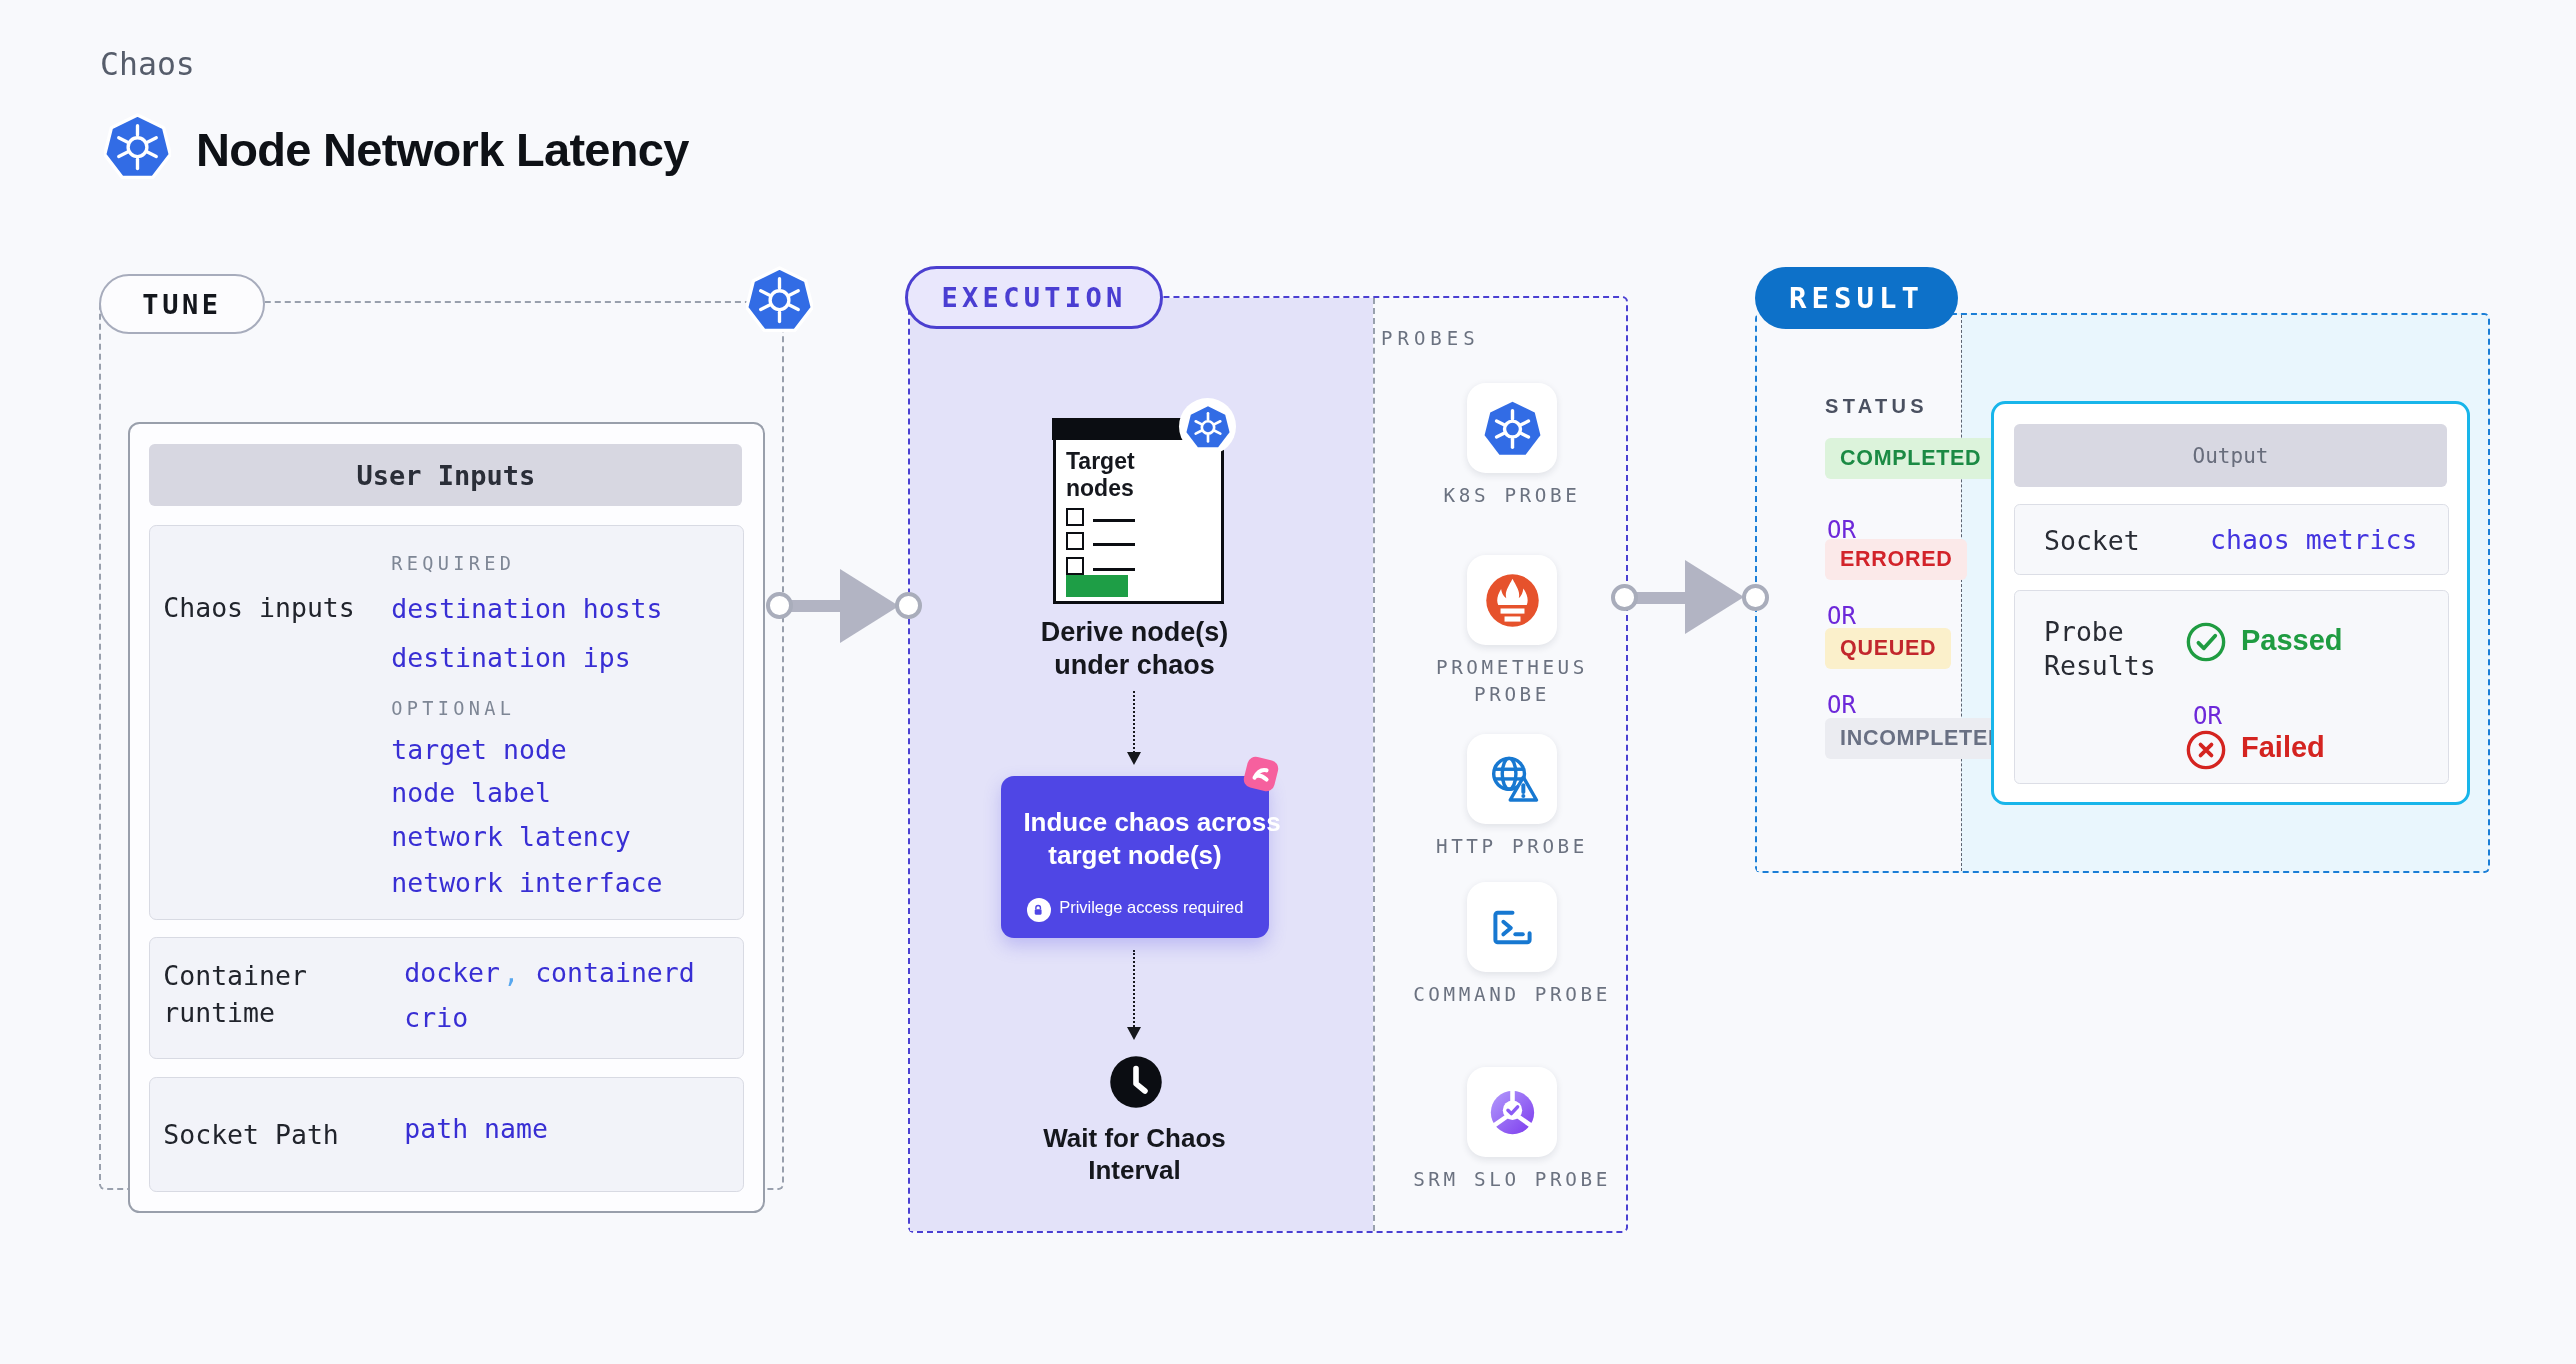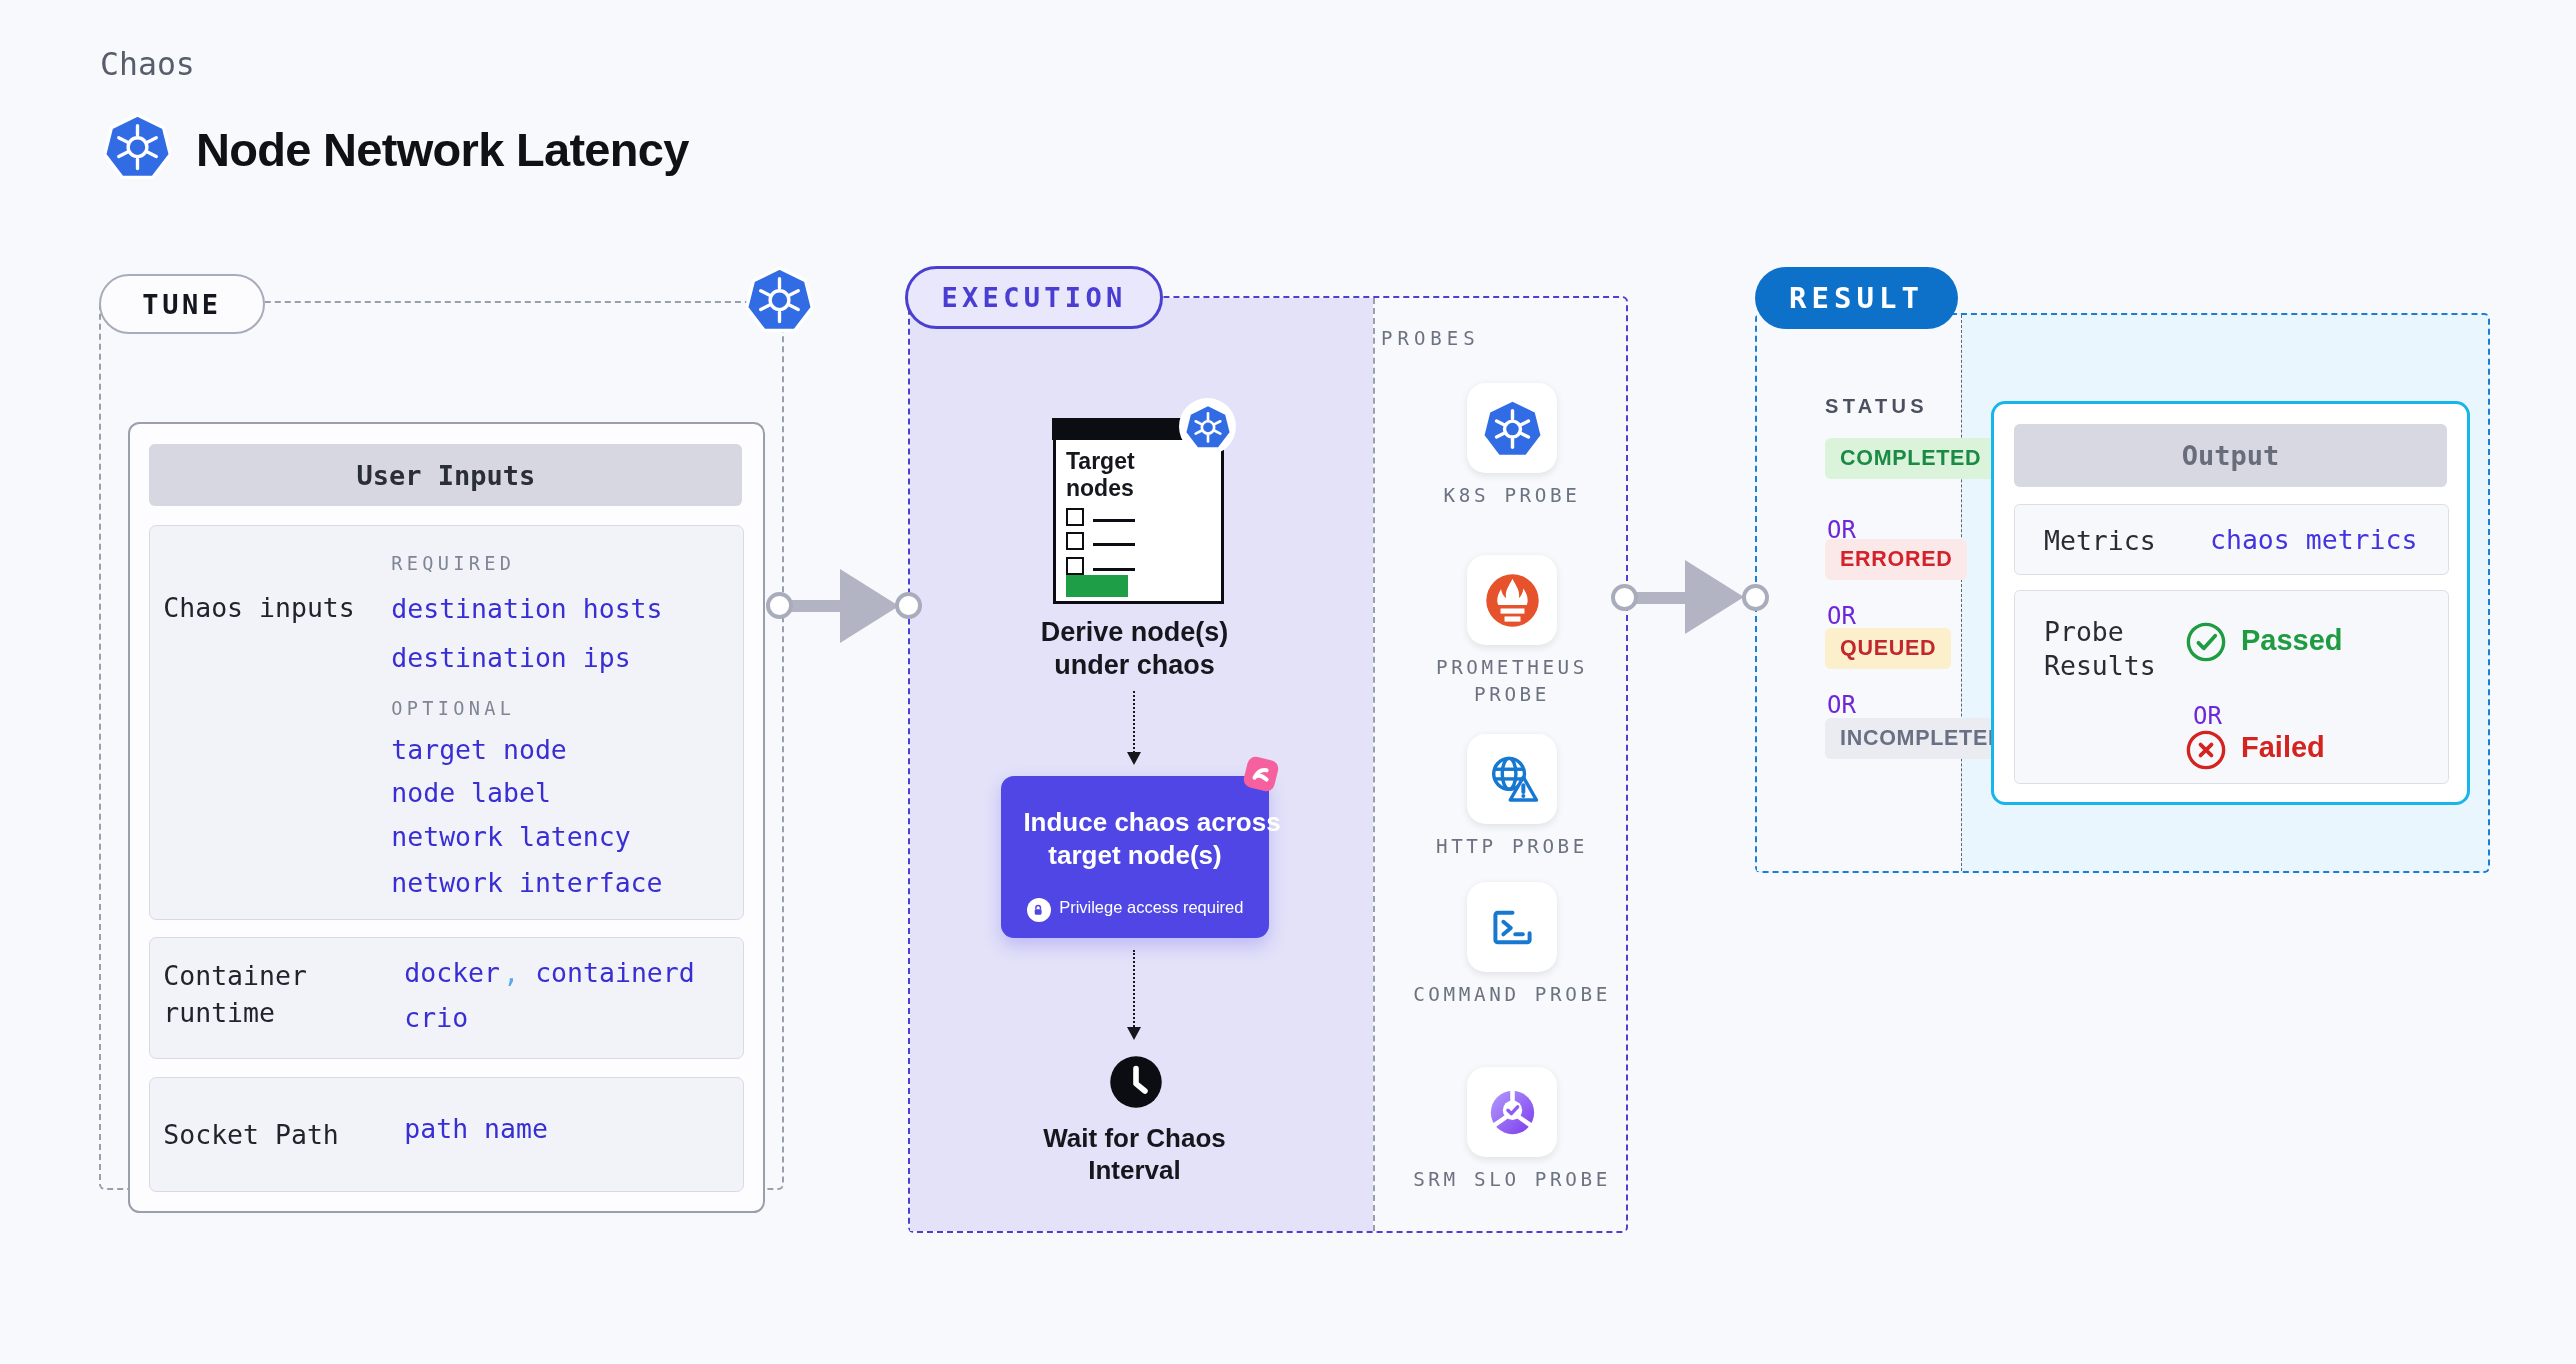--- a/index.html
+++ b/index.html
@@ -84,21 +84,21 @@
            background:#e9f6fd;}
   .res-fill-left{left:0;top:0;width:204px;height:100%;background:#f8f9fc;}
   .res-divider{left:204px;top:0;height:100%;border-left:1.4px dashed #5d6472;}
   .status-head{left:68px;top:80px;font-size:20px;letter-spacing:4.3px;color:#4a5060;font-weight:bold;}
   .state-badge{left:68px;display:inline-block;padding:7.9px 15px;border-radius:5.7px;
                font-size:21.5px;font-weight:bold;letter-spacing:0.7px;}
   .or{left:70px;font-size:24px;color:#6d28d9;margin-top:16px;}
   .out-card{left:234px;top:86px;width:473px;height:398px;background:#ffffff;border:3.6px solid #18b5ea;
             border-radius:14.3px;}
   .out-header{left:20px;top:20px;width:433px;height:63px;background:#d8d8e2;border-radius:5.7px;
-              display:flex;align-items:center;justify-content:center;font-size:27px;color:#686d7c;font-weight:bold;}
+              display:flex;align-items:center;justify-content:center;font-size:21px;color:#686d7c;}
   .out-row{background:#f7f8fb;border:1.4px solid #dcdee6;border-radius:5.7px;}
   .metrics-row{left:20px;top:100px;width:433px;height:69px;}
   .probe-res-row{left:20px;top:186px;width:433px;height:192px;}
   .out-label{font-size:26.5px;color:#292c34;line-height:34px;}
   .out-value{font-size:26.5px;color:#4334df;}
   .passfail-text{font-size:29px;font-weight:bold;}
 </style>
 </head>
 <body>
 
@@ -342,21 +342,21 @@
     <div class="abs state-badge" style="top: 224px; color: rgb(210, 35, 42); background: rgb(251, 233, 233);">ERRORED</div>
     <div class="abs or mono" style="top:271px;">OR</div>
     <div class="abs state-badge" style="top: 313px; color: rgb(194, 39, 45); background: rgb(251, 240, 203);">QUEUED</div>
     <div class="abs or mono" style="top:360px;">OR</div>
     <div class="abs state-badge" style="top: 403px; color: rgb(105, 112, 131); background: rgb(235, 236, 241);">INCOMPLETED</div>
 
     <div class="abs out-card">
       <div class="abs out-header mono">Output</div>
 
       <div class="abs out-row metrics-row">
-        <div class="abs out-label mono" style="left:29px;top:18.6px;">Metrics</div>
+        <div class="abs out-label mono" style="left:29px;top:18.6px;">Socket</div>
         <div class="abs out-value mono" style="left:195px;top:18.6px;">chaos metrics</div>
       </div>
 
       <div class="abs out-row probe-res-row">
         <div class="abs out-label mono" style="left:29px;top:24px;width:136px;">Probe Results</div>
         <svg class="abs" style="left:170px;top:30px;" width="42" height="42" viewBox="0 0 100 100">
           <circle cx="50" cy="50" r="42" fill="none" stroke="#1f9c41" stroke-width="8"></circle>
           <path d="M32 52 l13 13 l27 -30" fill="none" stroke="#1f9c41" stroke-width="9" stroke-linecap="round" stroke-linejoin="round"></path>
         </svg>
         <div class="abs passfail-text" style="left:226px;top:33px;color:#1f9c41;">Passed</div>

